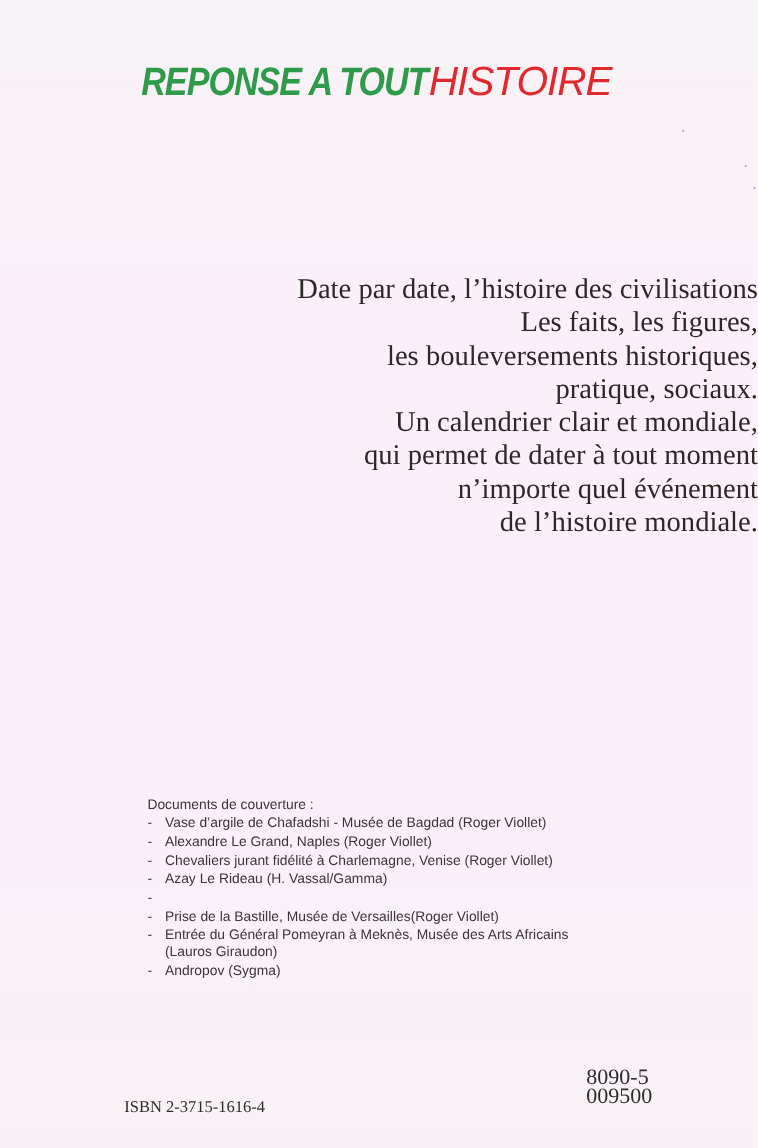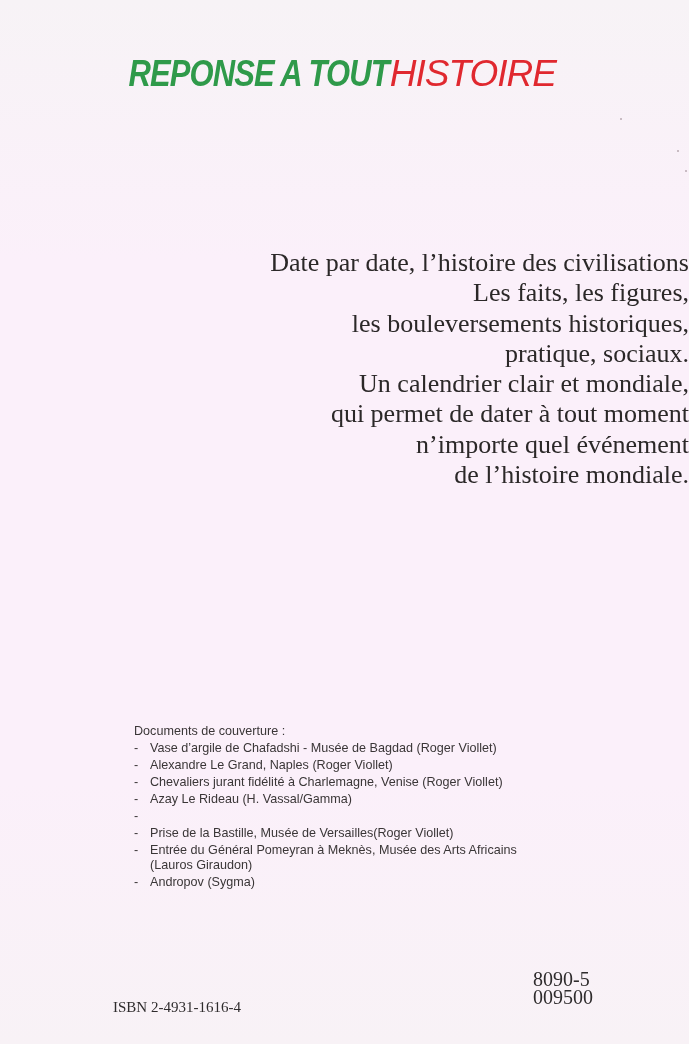--- a/index.html
+++ b/index.html
@@ -155,21 +155,21 @@
     </div>
   </div>
   <div class="item">
     <span class="dash">-</span>
     <div class="lines">
         <div>Andropov (Sygma)</div>
       </div>
   </div>
 </div>
 
-<div class="isbn">ISBN 2-4931-1616-4</div>
+<div class="isbn">ISBN 2-3715-1616-4</div>
 
 <div class="codes">
   <div>8090-5</div>
   <div>009500</div>
 </div>
 
 <span class="speck" style="top:118px;left:620px;"></span>
 <span class="speck" style="top:150px;left:677px;"></span>
 <span class="speck" style="top:170px;left:685px;"></span>
 

